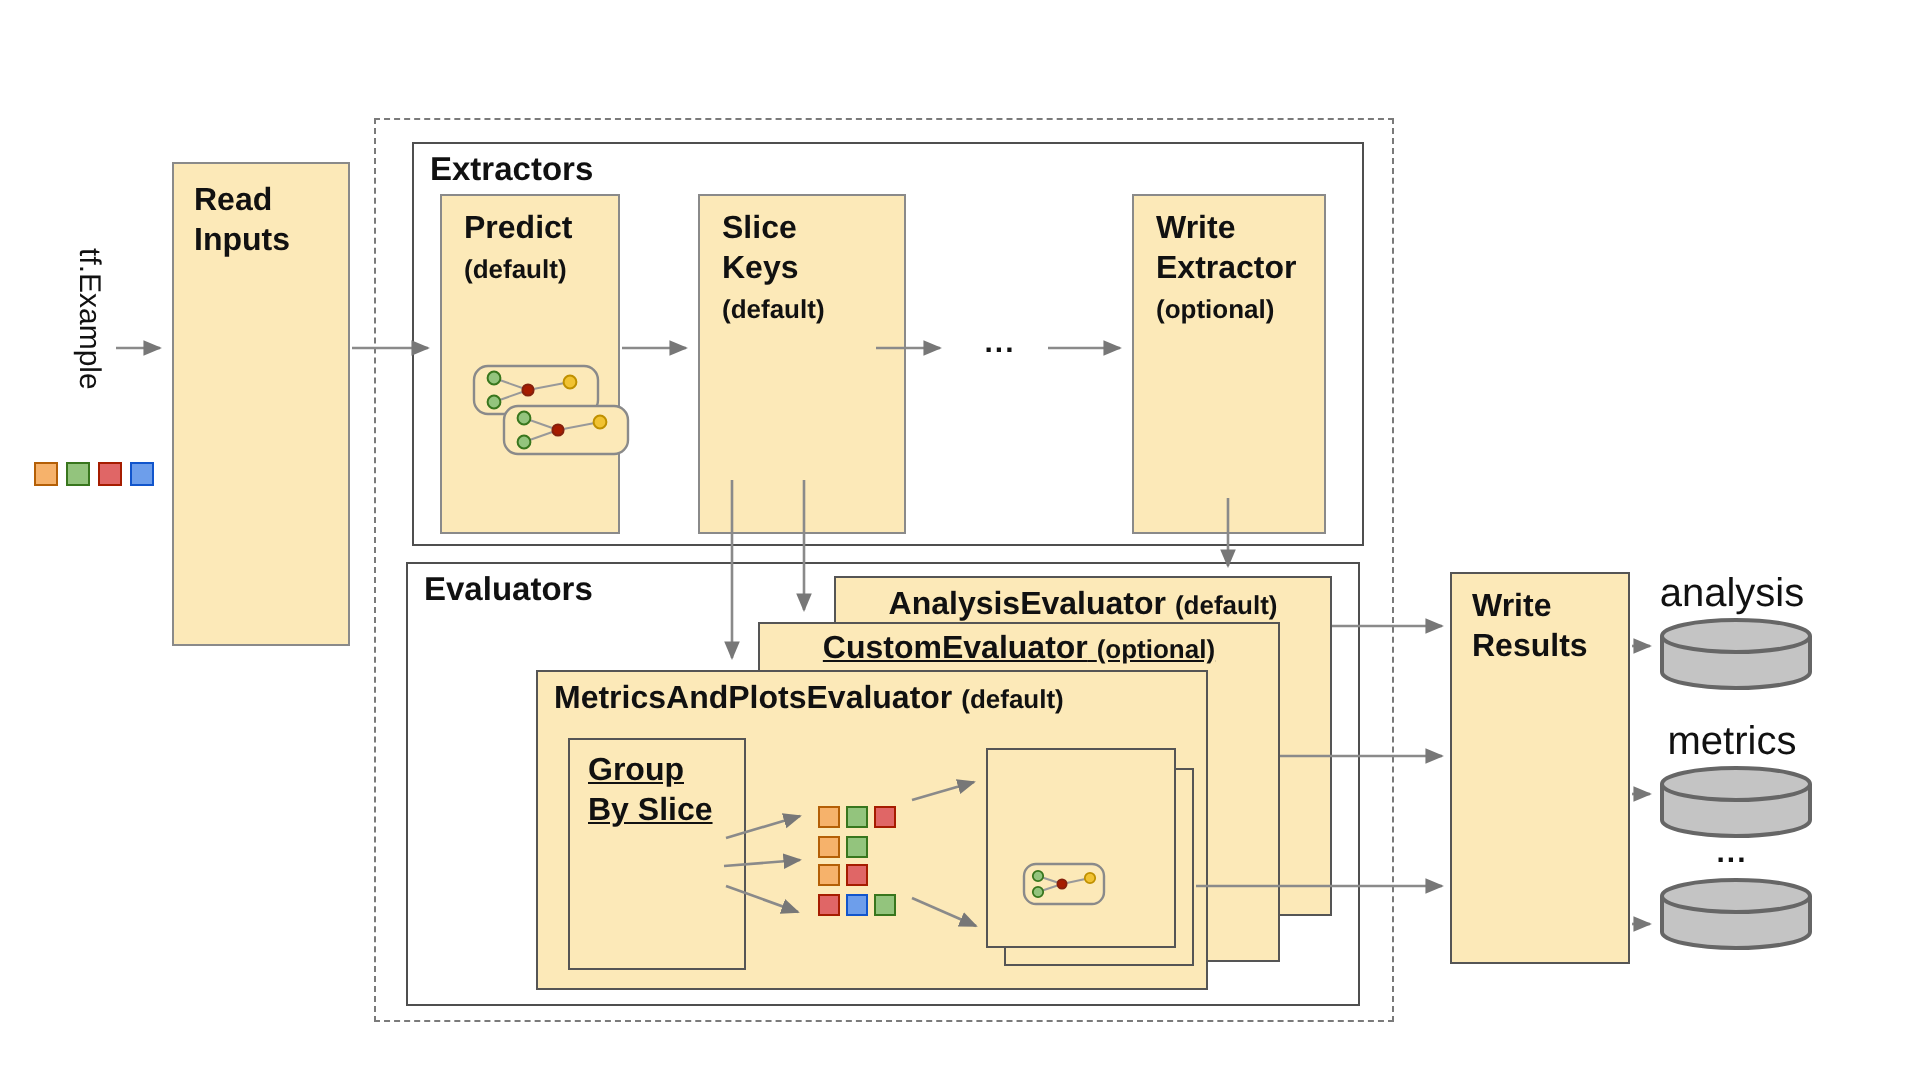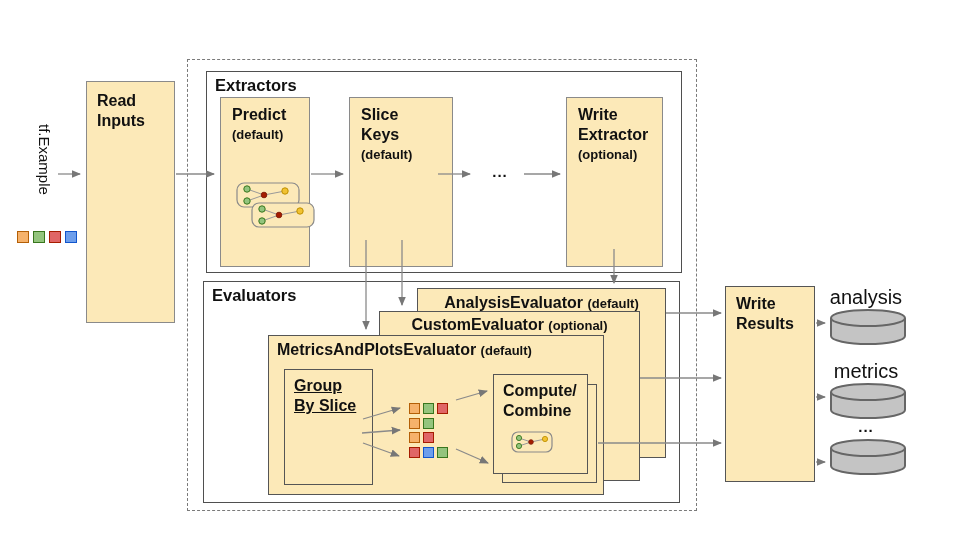--- a/index.html
+++ b/index.html
@@ -109,21 +109,21 @@
   </div>
 
   <div class="abs cream" style="left:417px; top:288px; width:249px; height:170px; border-color:#555;">
     <div class="eval-title center" style="margin-top:5px;">
       <span>AnalysisEvaluator</span>
       <span class="q">(default)</span>
     </div>
   </div>
 
   <div class="abs cream" style="left:379px; top:311px; width:261px; height:170px; border-color:#555;">
-    <div class="eval-title center" style="margin-top:4px;">
+    <div class="eval-title center" style="margin-top:4px;text-decoration:underline;">
       <span>CustomEvaluator</span>
       <span class="q">(optional)</span>
     </div>
   </div>
 
   <div class="abs cream" style="left:268px; top:335px; width:336px; height:160px; border-color:#555;">
     <div class="eval-title" style="margin:5px 0 0 8px;">
       <span>MetricsAndPlotsEvaluator</span>
       <span class="q">(default)</span>
     </div>
@@ -150,24 +150,20 @@
       <div class="sq" style="background: rgb(224, 102, 102); border-color: rgb(166, 28, 0);"></div>
     </div>
   <div class="abs sq-row sqs-11" style="left:409px; top:447px;">
       <div class="sq" style="background: rgb(224, 102, 102); border-color: rgb(166, 28, 0);"></div>
       <div class="sq" style="background: rgb(109, 158, 235); border-color: rgb(17, 85, 204);"></div>
       <div class="sq" style="background: rgb(147, 196, 125); border-color: rgb(56, 118, 29);"></div>
     </div>
 
   <div class="abs cream" style="left:502px; top:384px; width:95px; height:99px; border-color:#555;"></div>
   <div class="abs cream" style="left:493px; top:374px; width:95px; height:100px; border-color:#555;">
-    <div class="bname" style="margin:6px 0 0 9px;">
-      <div>Compute/</div>
-      <div>Combine</div>
-    </div>
     <svg class="abs" style="left:17px; top:56px;" width="42" height="22" viewBox="0 0 42 22">
       <rect x="1" y="1" width="40" height="20" rx="6" fill="var(--box-fill)" stroke="#8a8a8a" stroke-width="1.2"></rect>
       <line x1="8" y1="7" x2="20" y2="11" stroke="#999" stroke-width="1"></line>
       <line x1="8" y1="15" x2="20" y2="11" stroke="#999" stroke-width="1"></line>
       <line x1="20" y1="11" x2="34" y2="8" stroke="#999" stroke-width="1"></line>
       <circle cx="8" cy="7" r="2.6" fill="var(--node-green)" stroke="#38761d" stroke-width="0.9"></circle>
       <circle cx="8" cy="15" r="2.6" fill="var(--node-green)" stroke="#38761d" stroke-width="0.9"></circle>
       <circle cx="20" cy="11" r="2.3" fill="var(--node-red)" stroke="#85200c" stroke-width="0.9"></circle>
       <circle cx="34" cy="8" r="2.6" fill="var(--node-yellow)" stroke="#bf9000" stroke-width="0.9"></circle>
     </svg>

